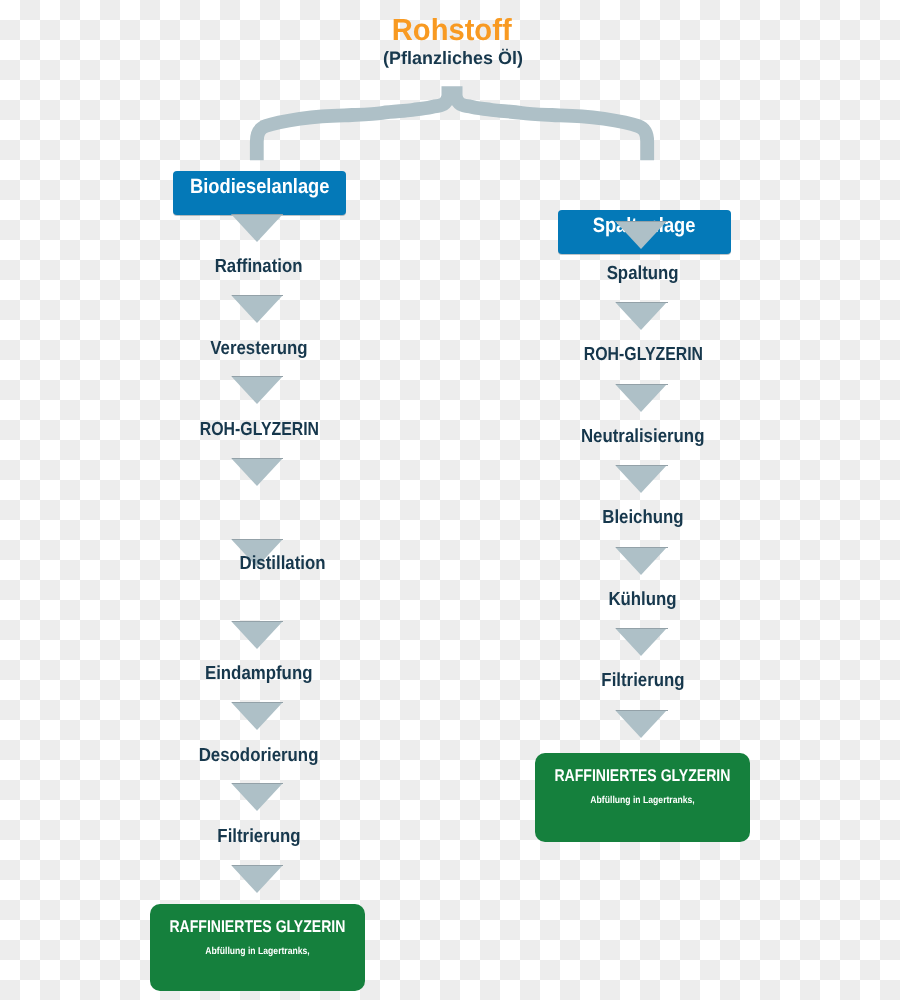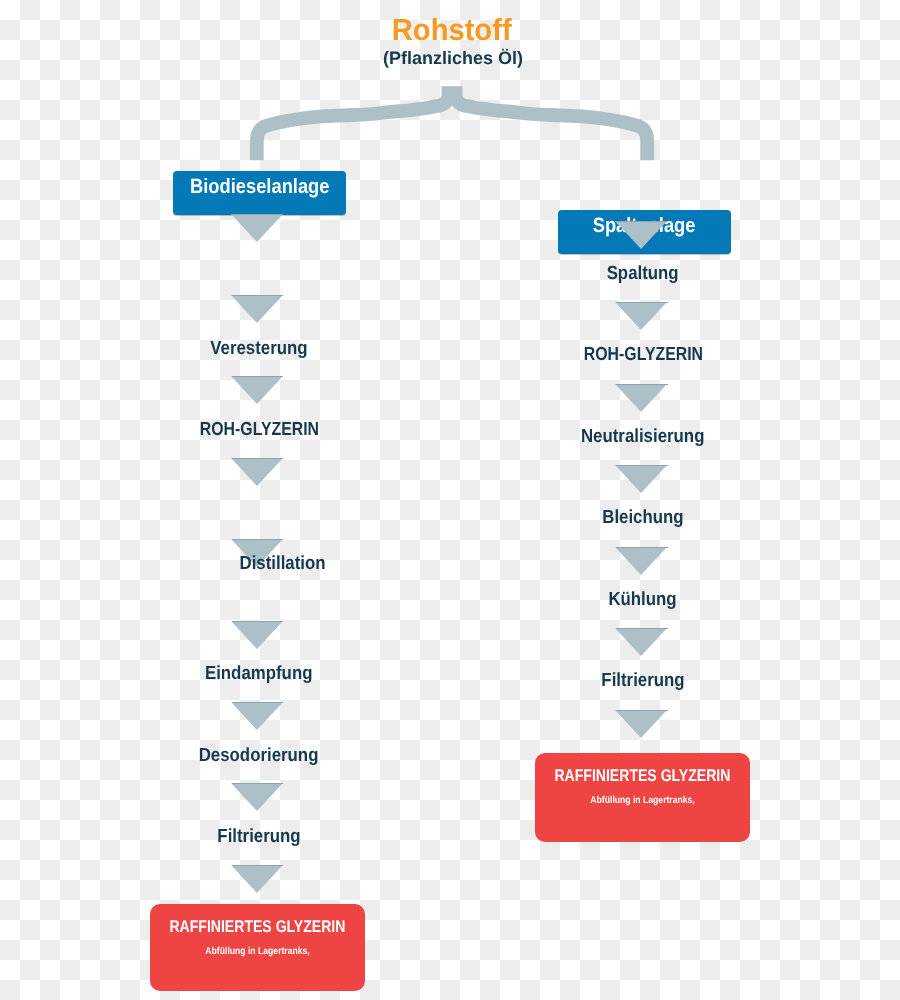--- a/index.html
+++ b/index.html
@@ -50,21 +50,21 @@
     content:"";position:absolute;left:0;top:0;width:0;height:0;
     border-left:26.85px solid transparent;
     border-right:26.85px solid transparent;
     border-top:28px solid #aec0c7;
   }
   .tri::after{
     content:"";position:absolute;left:1px;top:0;width:51.7px;height:1px;
     background:#93a1a8;
   }
   .endbox{
-    position:absolute;background:#ef4444;border-radius:10px;color:#ffffff;
+    position:absolute;background:#15803d;border-radius:10px;color:#ffffff;
     text-align:center;
   }
   .endbox .t1{font-weight:bold;font-size:17px;line-height:17px;padding-top:13.5px;}
   .endbox .t1 .sq{transform:scaleX(0.827) translateZ(0);}
   .endbox .t2{font-weight:bold;font-size:10px;line-height:18.3px;padding-top:8.5px;}
   .endbox .t2 .sq{transform:scaleX(0.862) translateZ(0);}
   .endbox .t2 .ln{height:18.3px;}
 </style>
 </head>
 <body>
@@ -93,20 +93,21 @@
              C 318 36.4 326 36.6 338 37.3
              C 346 37.8 350 38.2 360 39.7
              C 372 41.5 388 44.7 394 46.9
              C 400.2 49.2 403.2 53.5 403.2 62.5
              L 403.2 81.2" fill="none" stroke="#aec0c7" stroke-width="13.8" stroke-linecap="butt" stroke-linejoin="miter" stroke-miterlimit="2"></path>
   </svg>
 
   <div class="chip" style="left:173px;top:171px;width:173px;"><span class="sq">Biodieselanlage</span></div>
 
   <div class="tri" style="left:230.8px;top:213.6px;"></div>
+  <div class="step" style="top:257.3px;"><span class="sq">Raffination</span></div>
 
   <div class="tri" style="left:230.8px;top:295px;"></div>
   <div class="step" style="top:338.7px;"><span class="sq">Veresterung</span></div>
 
   <div class="tri" style="left:230.8px;top:376.4px;"></div>
   <div class="step" style="top:420px;"><span class="sq caps">ROH-GLYZERIN</span></div>
 
   <div class="tri" style="left:230.8px;top:457.8px;"></div>
 
   <div class="tri" style="left:230.8px;top:539.2px;"></div>

